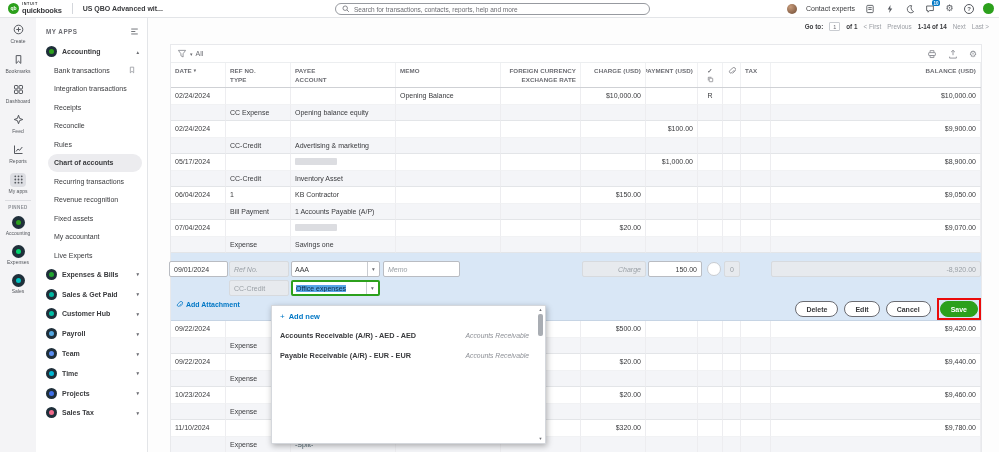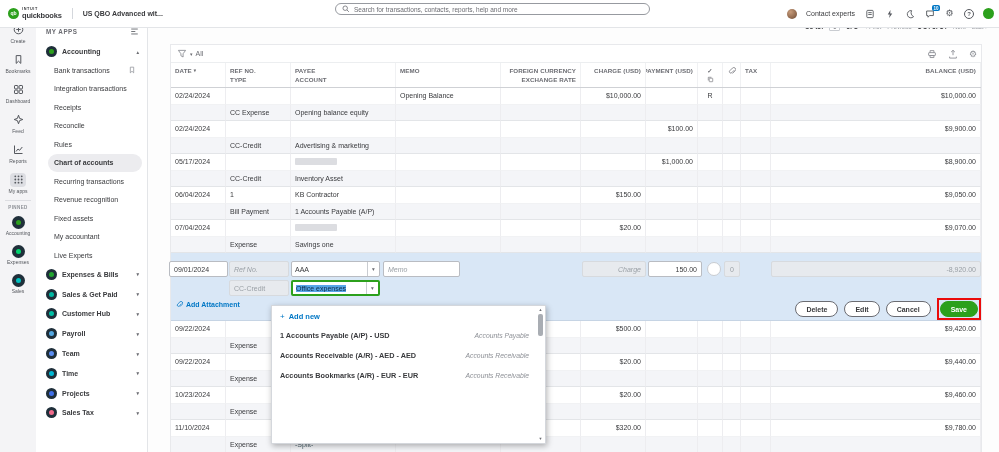--- a/index.html
+++ b/index.html
@@ -1,21 +1,21 @@
 <!DOCTYPE html>
 <html><head>
 <meta charset="utf-8">
 <style>
   *{box-sizing:border-box;margin:0;padding:0}
   html,body{width:999px;height:452px;overflow:hidden;background:#fff;
     font-family:"Liberation Sans",sans-serif;-webkit-font-smoothing:antialiased}
   #app{position:relative;width:999px;height:452px;background:#fff}
 
   
-  .topbar{position:absolute;top:0;left:0;right:0;height:28px;background:#fff;
+  .topbar{position:absolute;top:0;left:0;right:0;height:18px;background:#fff;
     border-bottom:1px solid #e3e5e8;display:flex;align-items:center;z-index:60}
   .tb-left{display:flex;align-items:center;gap:6px;padding-left:8px;width:330px}
   .qb-logo{display:flex;align-items:center;gap:3px}
   .qb-circle{width:11px;height:11px;border-radius:50%;background:#2ca01c;color:#fff;
     font-size:5px;font-weight:bold;display:flex;align-items:center;justify-content:center}
   .qb-words{display:flex;flex-direction:column;line-height:1}
   .qb-intuit{font-size:3.8px;letter-spacing:.6px;color:#393a3d;text-transform:uppercase;font-weight:bold}
   .qb-name{font-size:7.5px;font-weight:bold;color:#393a3d;letter-spacing:-.2px}
   .tb-div{width:1px;height:11px;background:#d4d7dc;margin:0 4px}
   .tb-tab{font-size:7px;font-weight:bold;color:#393a3d;white-space:nowrap}
@@ -895,29 +895,25 @@
           </div>
         </div>
 
       <div class="dropdown">
         <div class="dd-addnew">
           <span class="dd-plus">+</span>
           <span>Add new</span>
         </div>
         <div id="dd-list">
             <div class="dd-item">
-              <span class="dd-name">1 Accounts Payable (A/P) - USD</span>
-              <span class="dd-type">Accounts Payable</span>
-            </div>
-            <div class="dd-item">
               <span class="dd-name">Accounts Receivable (A/R) - AED - AED</span>
               <span class="dd-type">Accounts Receivable</span>
             </div>
             <div class="dd-item">
-              <span class="dd-name">Accounts Bookmarks (A/R) - EUR - EUR</span>
+              <span class="dd-name">Payable Receivable (A/R) - EUR - EUR</span>
               <span class="dd-type">Accounts Receivable</span>
             </div>
           </div>
         <div class="dd-scroll">
           <span>▲</span>
           <span class="dd-thumb"></span>
           <span class="dd-down">▼</span>
         </div>
       </div>
     </div>

